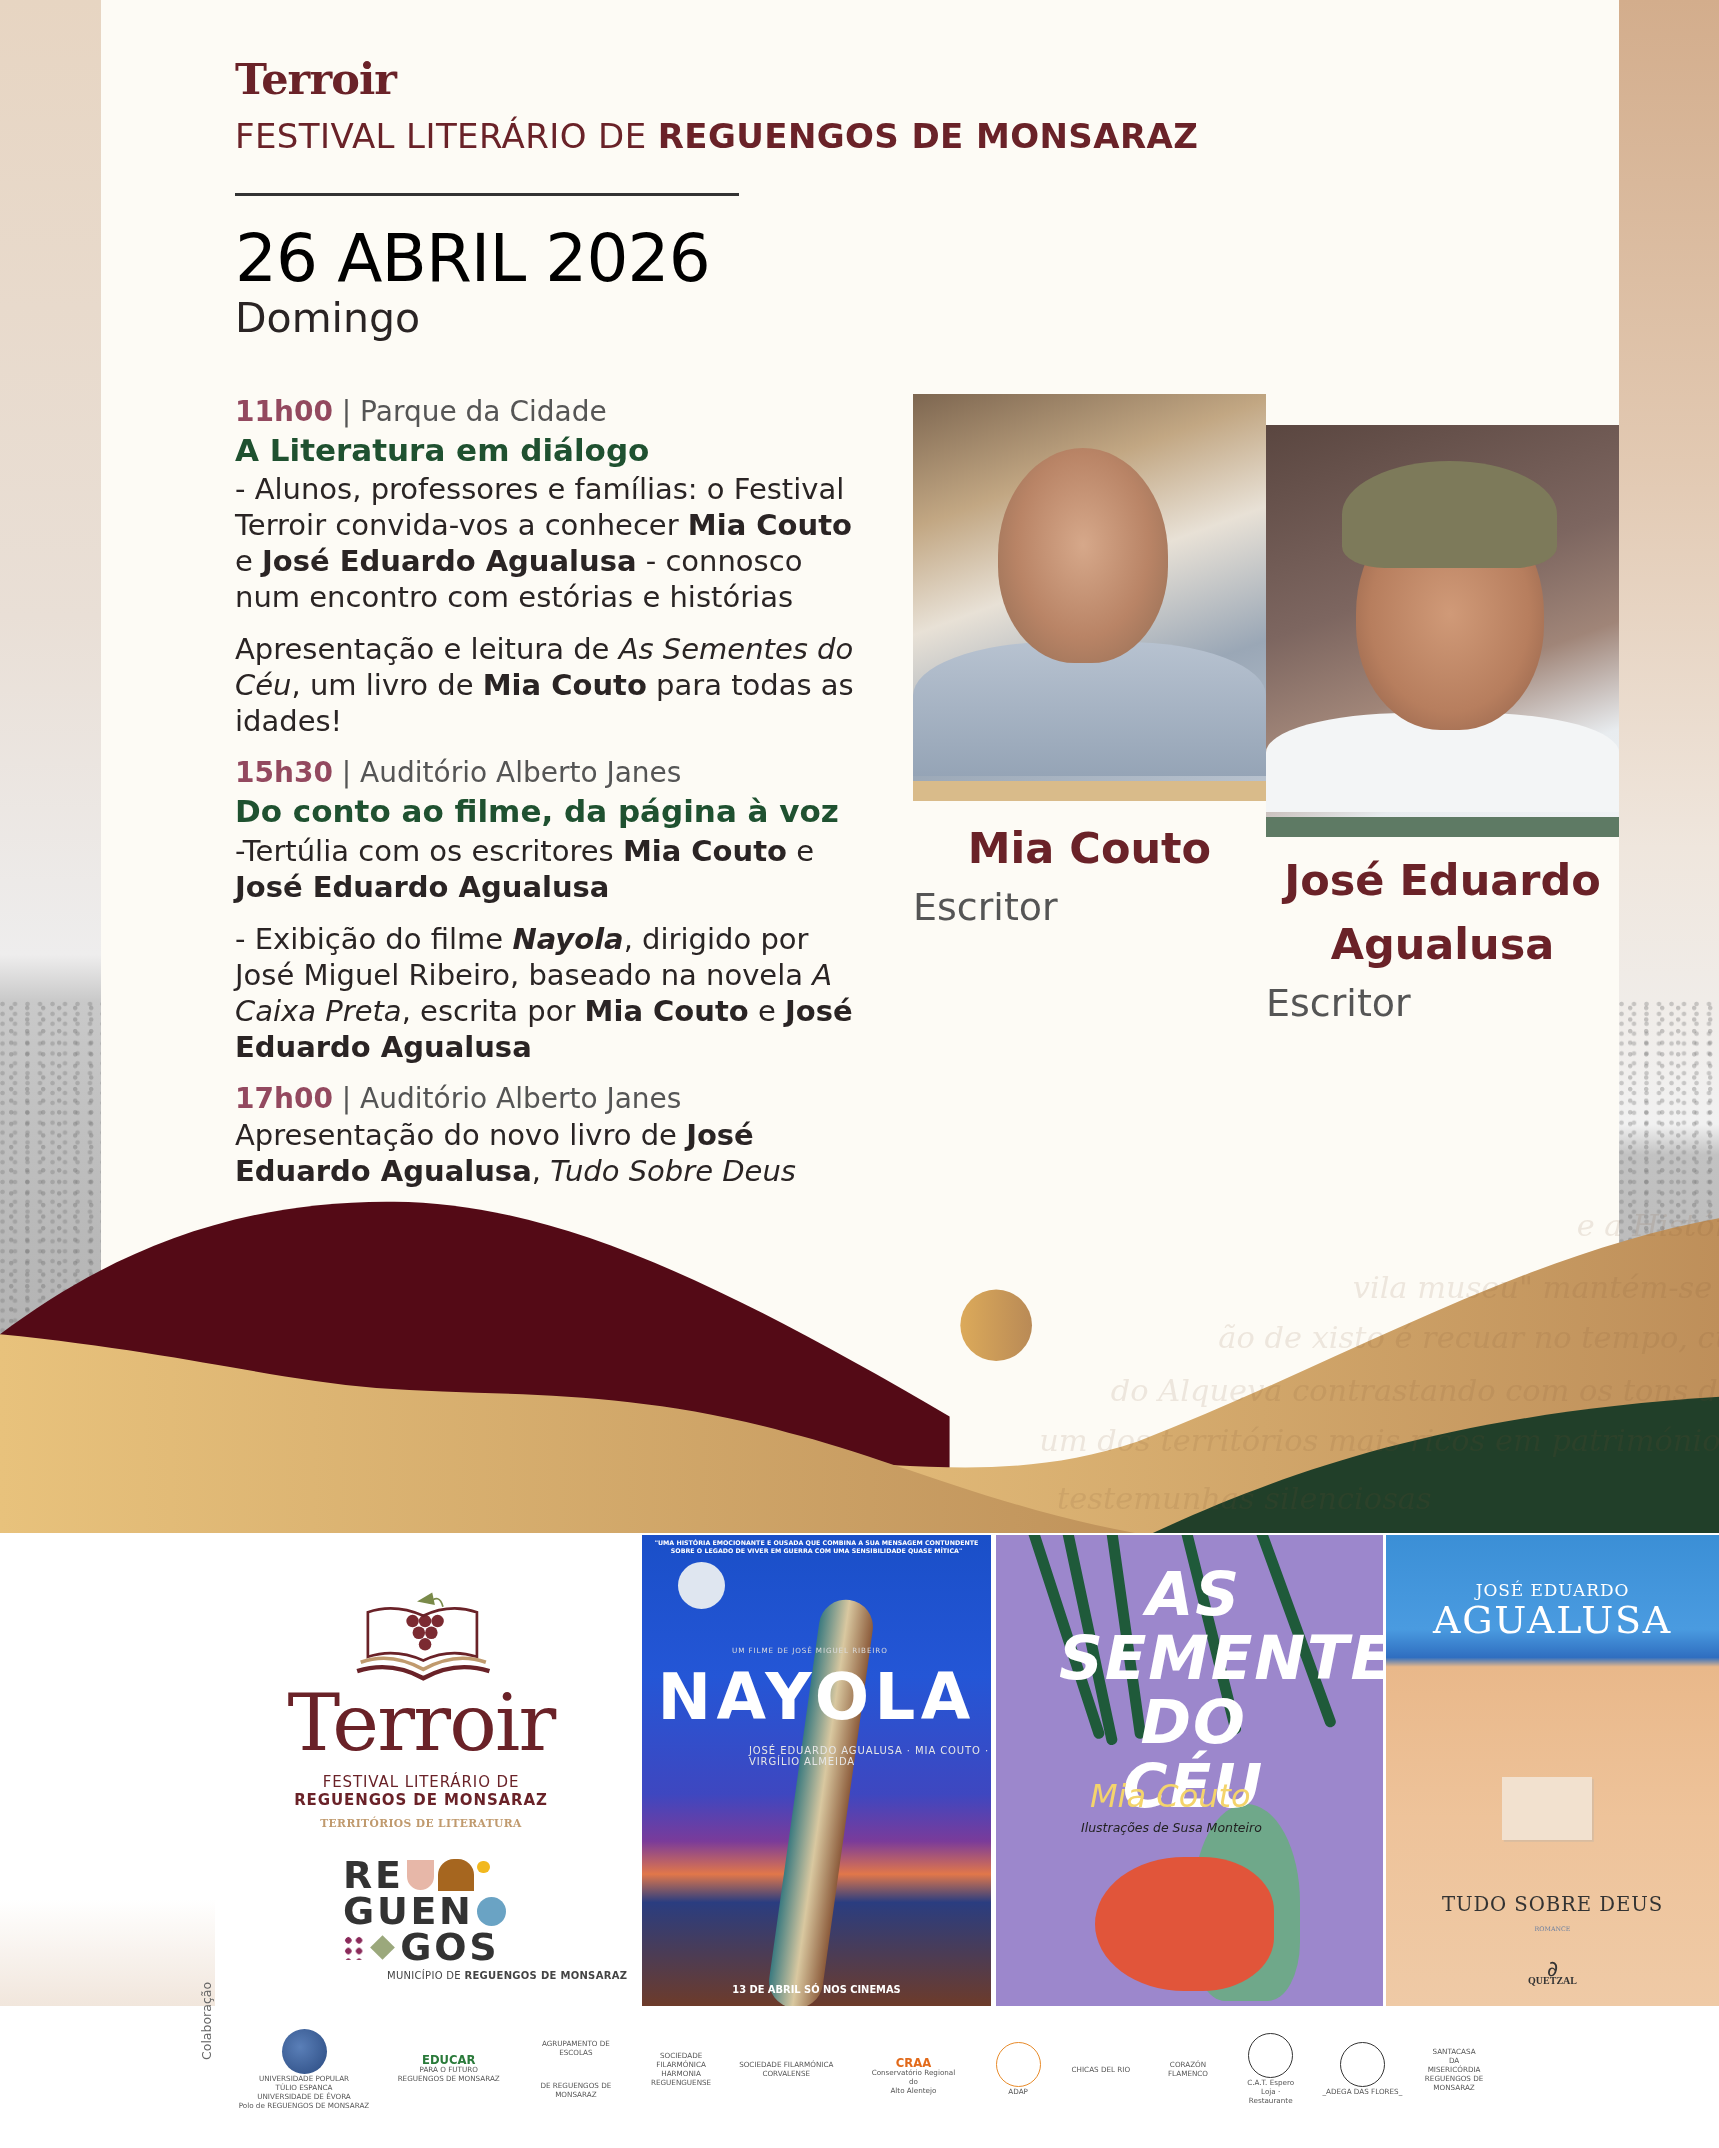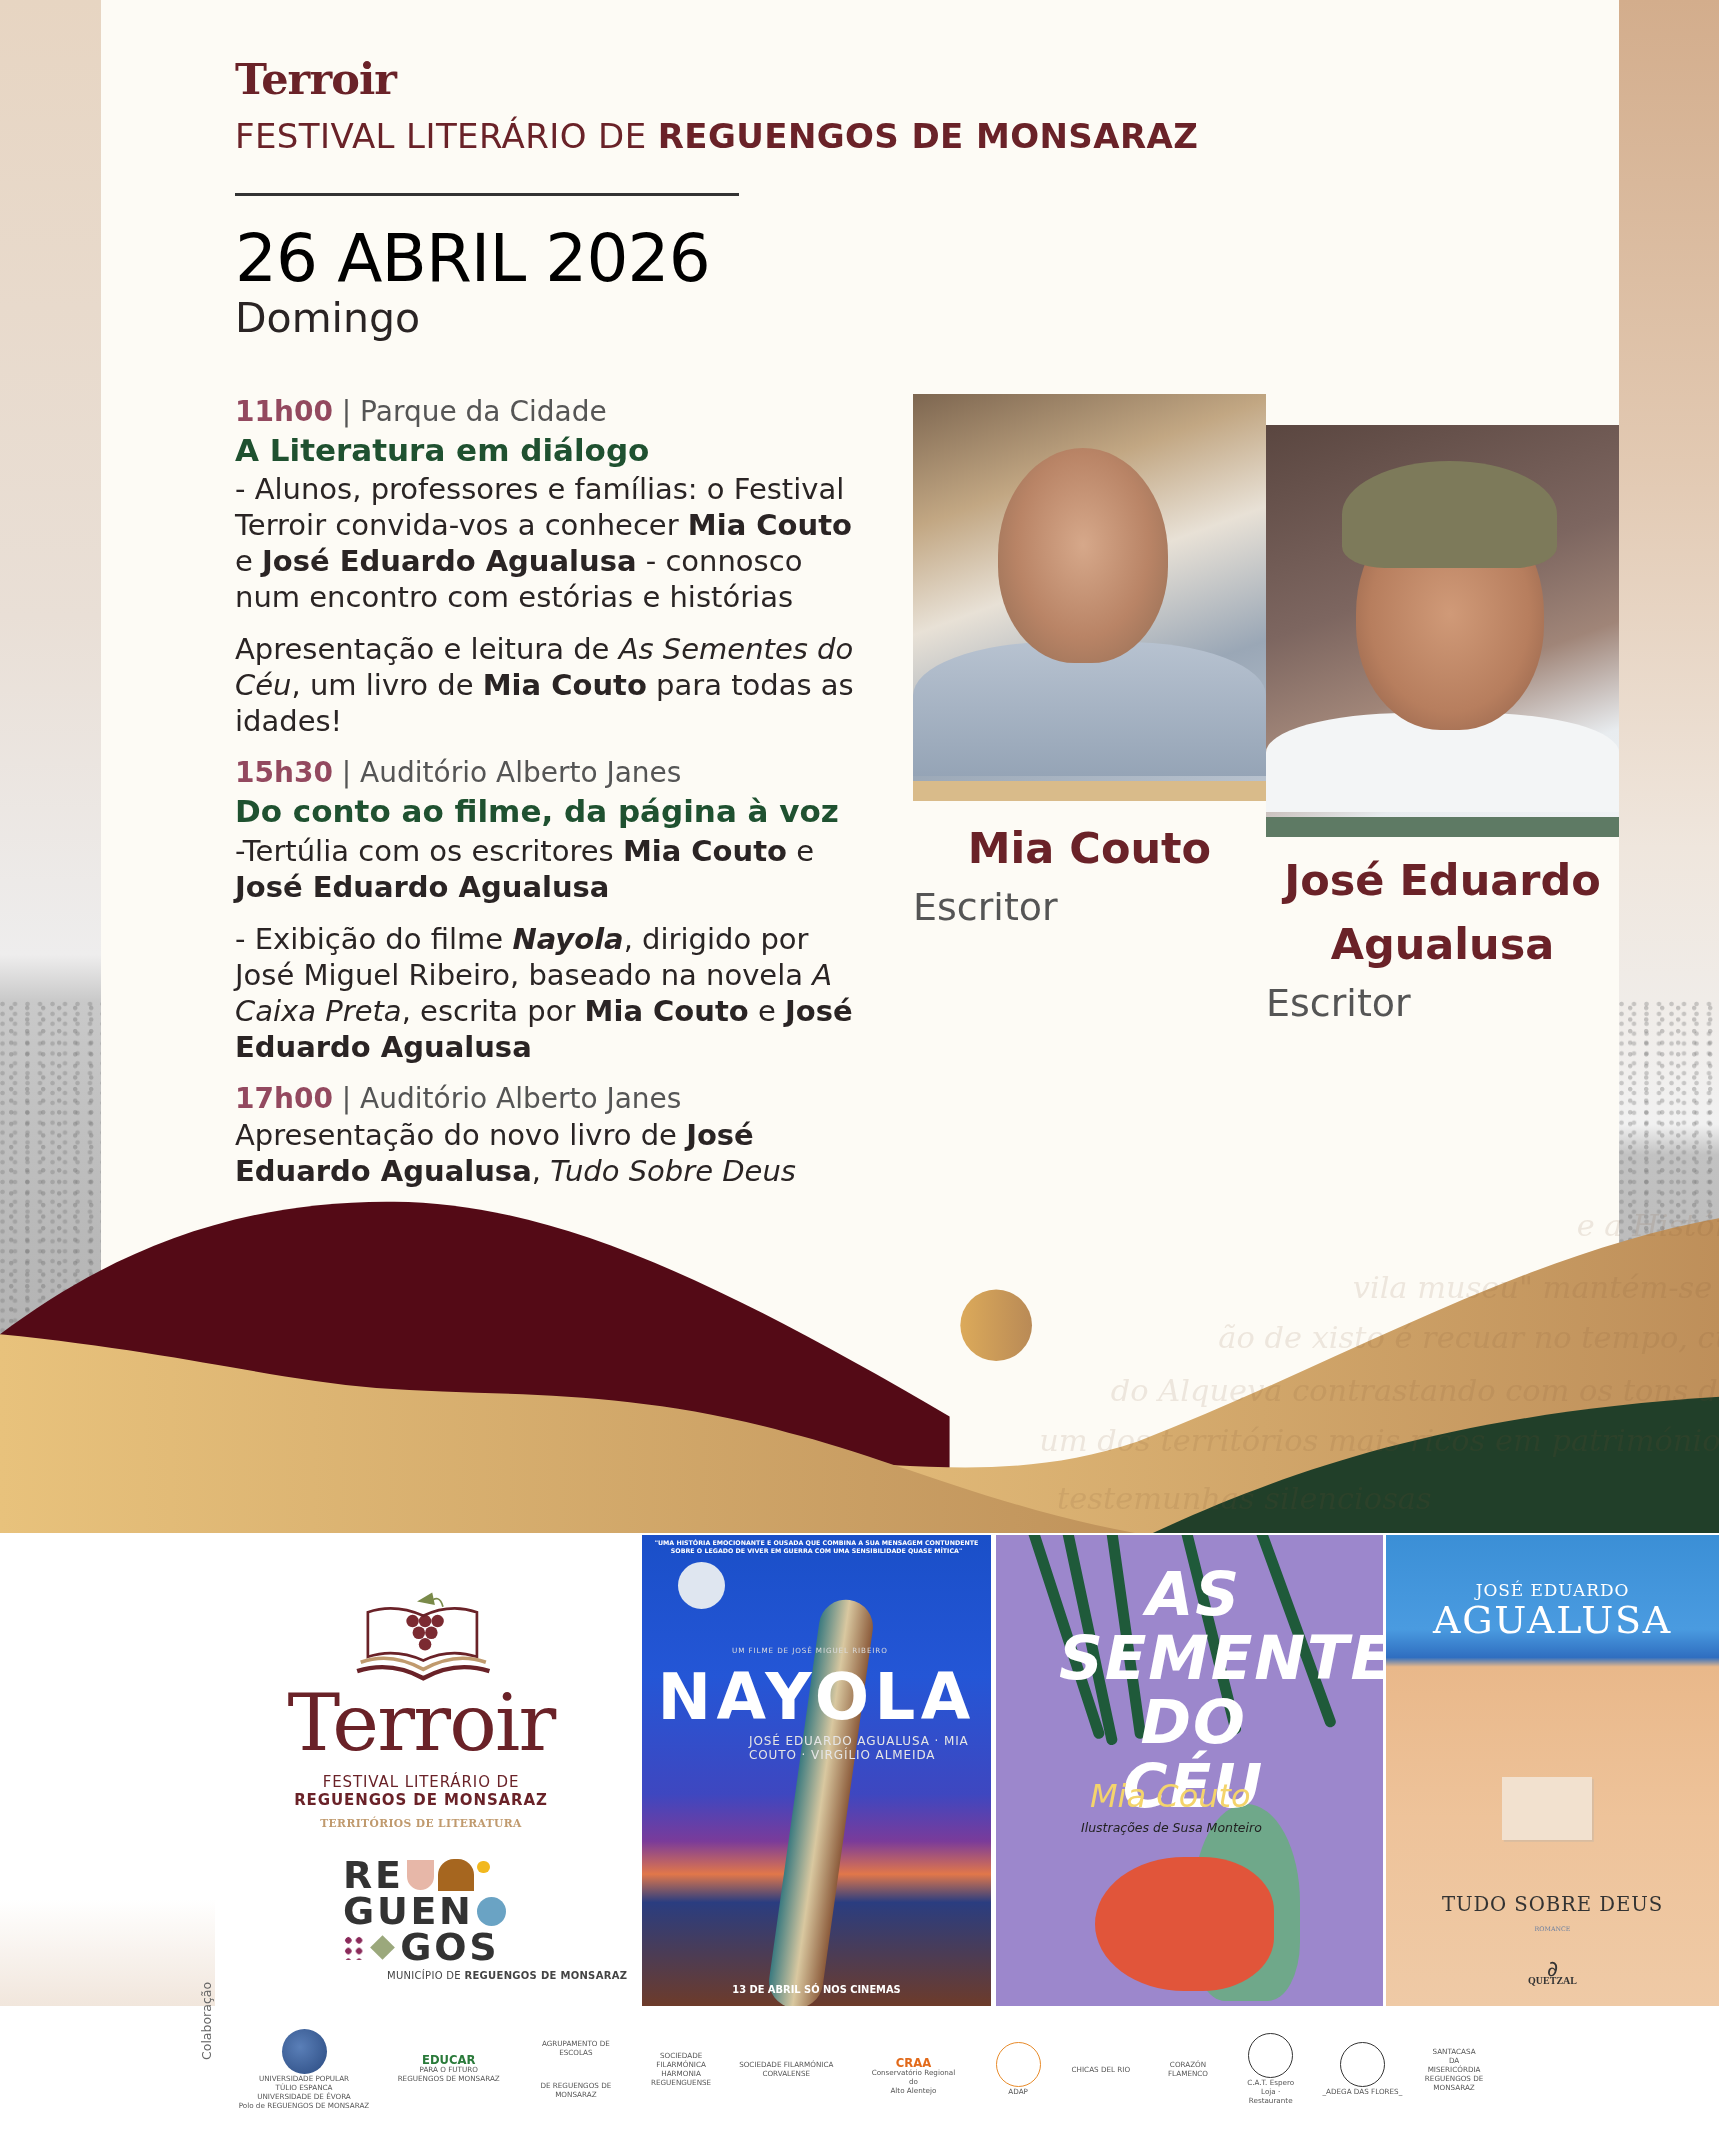--- a/index.html
+++ b/index.html
@@ -76,21 +76,21 @@
   .poster { position: absolute; top: 1535px; height: 471px; overflow: hidden; }
   .poster.nayola { left: 642px; width: 349px;
     background: linear-gradient(180deg, #1a4fc8 0%, #2456d6 30%, #3e47c0 55%, #7a3b9a 65%, #e1774a 72%, #2a3d80 78%, #6d3b2a 100%); }
   .poster.sementes { left: 996px; width: 387px; background: #9c87cc; }
   .poster.tudo { left: 1386px; width: 333px;
     background: linear-gradient(180deg, #3b8fd6 0%, #4a9be0 20%, #2f6ec0 26%, #e9b88a 28%, #eec39a 60%, #efcaa6 100%); }
 
   .np-quote { position: absolute; top: 3.6px; left: 9px; right: 9px; text-align: center; font-size: 6.3px; color: #fff; line-height: 8px; font-weight: bold; }
   .np-director { position: absolute; top: 111px; left: 90px; font-size: 7.2px; color: #ddd; letter-spacing: 0.9px; }
   .np-title { position: absolute; top: 125px; left: 0; width: 349px; text-align: center; font-size: 64px; color: #fff; letter-spacing: 5.4px; font-weight: bold; }
-  .np-credits { position: absolute; top: 199px; left: 107px; font-size: 12px; color: #e6e6e6; letter-spacing: 0.9px; }
+  .np-credits { position: absolute; top: 210px; left: 107px; font-size: 10px; color: #e6e6e6; letter-spacing: 0.9px; }
   .np-date { position: absolute; bottom: 10.7px; left: 0; width: 349px; text-align: center; font-size: 9.9px; color: #fff; font-weight: bold; }
   .np-moon { position: absolute; left: 36px; top: 27px; width: 47px; height: 47px; border-radius: 50%; background: #dfe6f0; }
   .np-trunk { position: absolute; left: 152px; top: 63px; width: 54px; height: 412px; border-radius: 27px; background: linear-gradient(90deg,#3a7a80,#d9c8a0,#8b5a3a); transform: rotate(8deg); }
 
   .sm-title { position: absolute; left: 63px; top: 27px; width: 269px; font-size: 61px; color: #fff; line-height: 64px; font-weight: bold; font-style: italic; letter-spacing: 1.8px; text-align: center; }
   .sm-author { position: absolute; left: 94px; top: 242px; font-size: 32px; color: #f4d46b; font-style: italic; }
   .sm-illus { position: absolute; left: 85px; top: 285px; font-size: 12.5px; color: #222; font-style: italic; }
   .sm-leaf { position: absolute; width: 10.7px; height: 233px; background: #1f5a3a; border-radius: 5.4px; transform-origin: top; }
   .sm-face { position: absolute; left: 99px; top: 322px; width: 179px; height: 134px; background: #e1553a; border-radius: 50% 40% 40% 50%; }
   .sm-hand { position: absolute; left: 197px; top: 269px; width: 107px; height: 197px; background: #6fa88a; border-radius: 50% 50% 30% 30%; }

